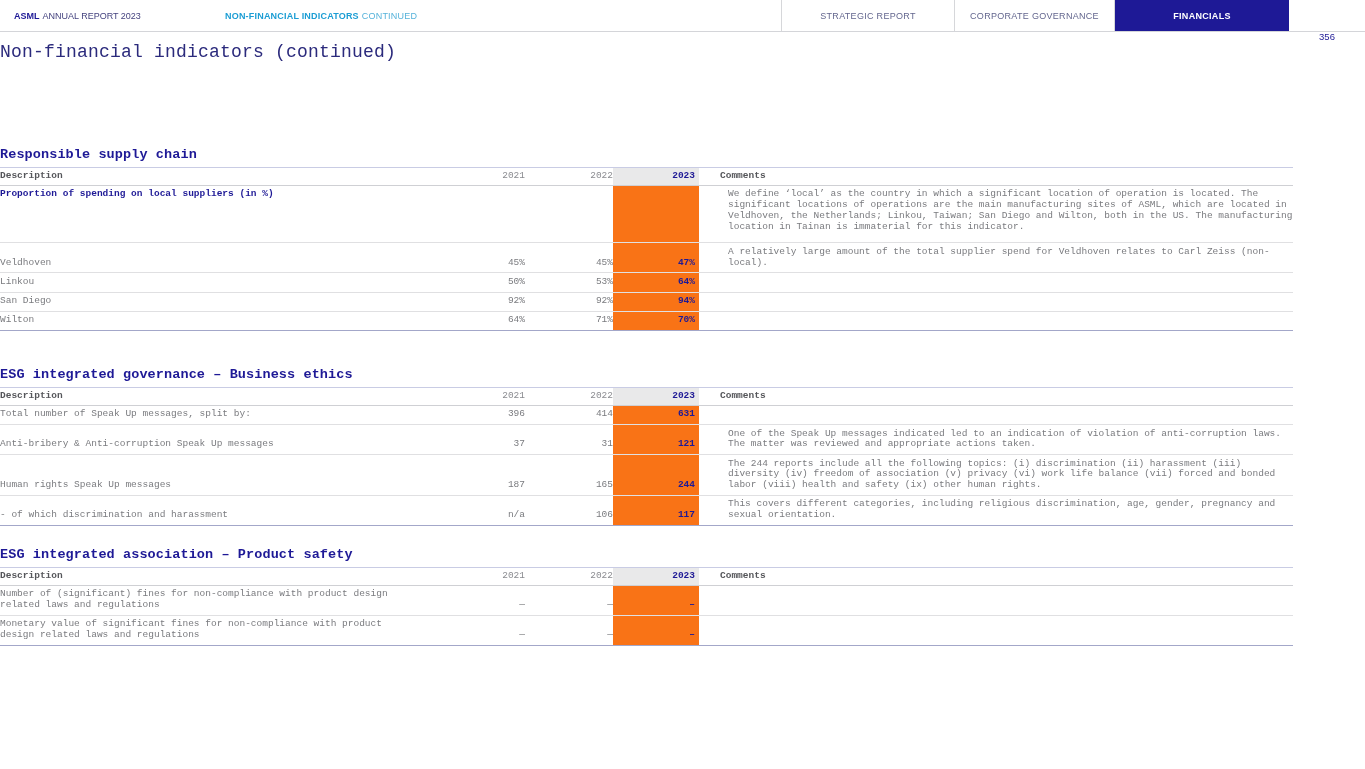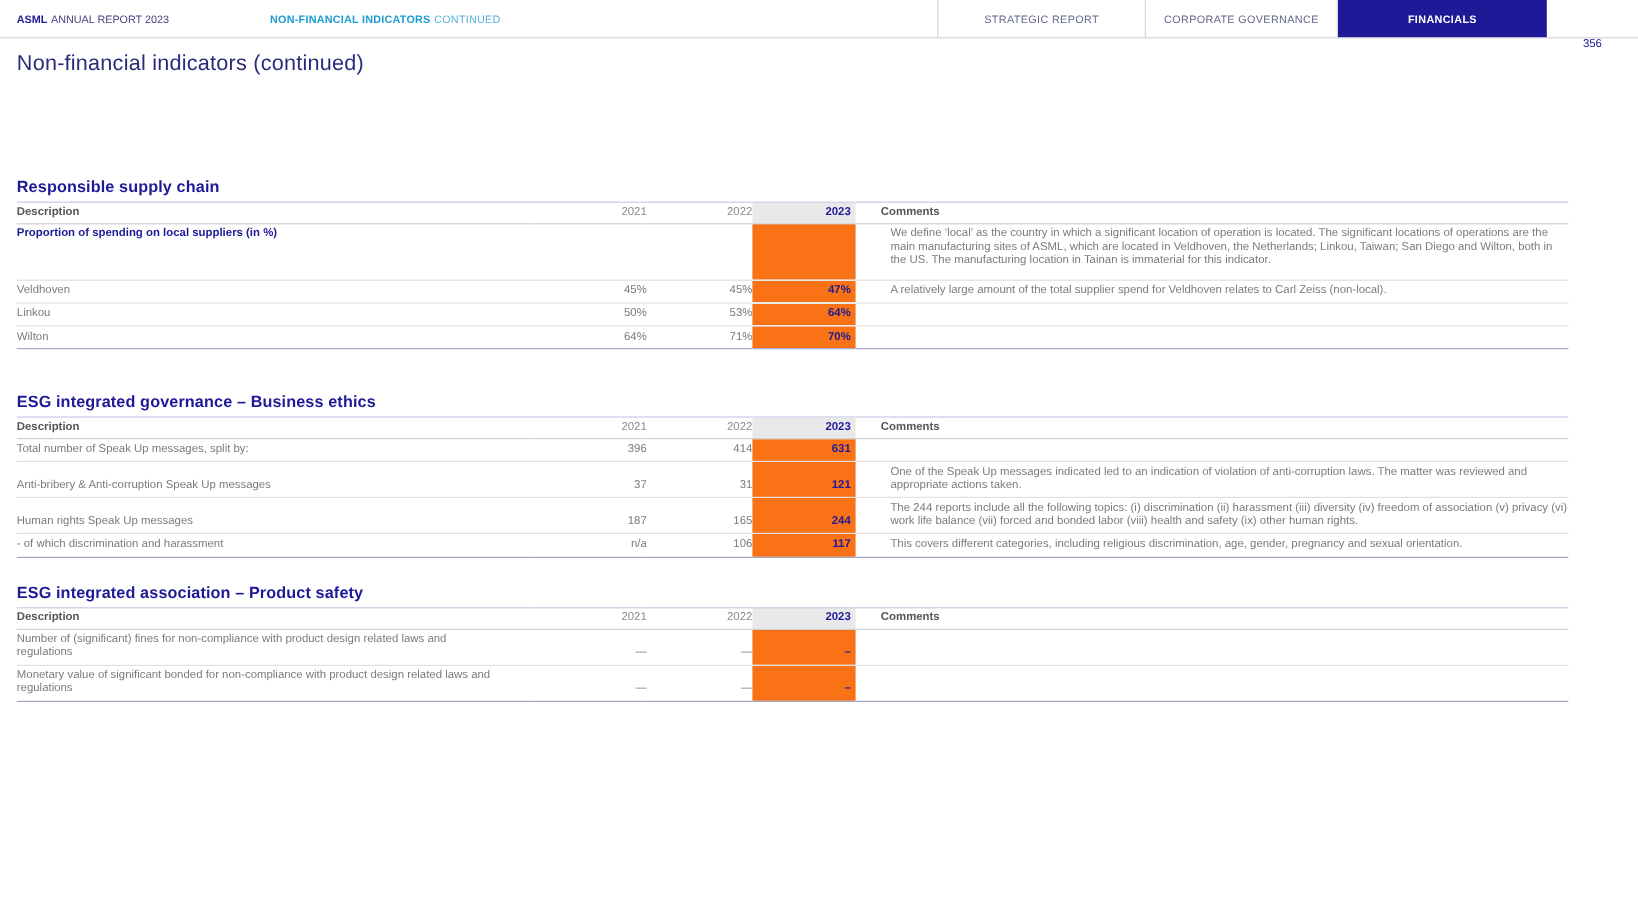--- a/index.html
+++ b/index.html
@@ -12,21 +12,21 @@
   .seclabel .b{color:#1b9dd4;font-weight:bold;margin-right:3px;}
   .spacer{flex:1;}
   .tab{display:flex;align-items:center;justify-content:center;color:#63668e;letter-spacing:.3px;
        border-left:1px solid #d6d7da;box-sizing:border-box;white-space:nowrap;}
   .tab.t0{width:173px;}
   .tab.t1{width:161px;border-right:1px solid #d6d7da;}
   .tab.active{width:174px;background:#1e1996;color:#ffffff;font-weight:bold;border:none;}
   .pagenum{width:76px;display:flex;align-items:center;justify-content:center;
            color:#1e1996;font-weight:normal;font-size:9.5px;margin-top:36px;}
   
-  .content{margin-left:14px;width:1293px;}
+  .content{width:1293px;font-family:Liberation Mono, monospace;}
   h1.title{font-size:18px;font-weight:400;color:#2b2a7c;margin:10px 0 0 0;letter-spacing:.2px;}
   section.tbl h2{font-size:13.5px;color:#1e1996;margin:0 0 5px 0;letter-spacing:.1px;}
   .s0{margin-top:85px;} .s1{margin-top:36px;} .s2{margin-top:21px;}
   table{border-collapse:collapse;table-layout:fixed;width:1293px;font-size:9.5px;
         border-top:1px solid #c9cce4;}
   th,td{vertical-align:bottom;overflow:hidden;}
   th{font-weight:bold;color:#55565a;text-align:left;padding:3px 0;border-bottom:1px solid #cfd0d4;line-height:1.15;}
   th.num{text-align:right;font-weight:normal;color:#8a8b90;}
   th.y23{text-align:right;background:#e9e9ea;color:#1e1996;font-weight:bold;padding-right:4px;}
   th.comment{padding-left:21px;}
@@ -97,20 +97,27 @@
               <td class="comment">A relatively large amount of the total supplier spend for Veldhoven relates to Carl Zeiss (non-local).</td>
             </tr>
             <tr>
               <td class="desc">Linkou</td>
               <td class="num">50%</td>
               <td class="num">53%</td>
               <td class="num y23">64%</td>
               <td class="comment"></td>
             </tr>
             <tr>
+              <td class="desc">San Diego</td>
+              <td class="num">92%</td>
+              <td class="num">92%</td>
+              <td class="num y23">94%</td>
+              <td class="comment"></td>
+            </tr>
+            <tr>
               <td class="desc">Wilton</td>
               <td class="num">64%</td>
               <td class="num">71%</td>
               <td class="num y23">70%</td>
               <td class="comment"></td>
             </tr>
           </tbody>
         </table>
       </section>
       <section class="tbl s1">
@@ -185,21 +192,21 @@
           </thead>
           <tbody>
             <tr>
               <td class="desc">Number of (significant) fines for non-compliance with product design related laws and regulations</td>
               <td class="num">—</td>
               <td class="num">—</td>
               <td class="num y23">–</td>
               <td class="comment"></td>
             </tr>
             <tr>
-              <td class="desc">Monetary value of significant bonded for non-compliance with product design related laws and regulations</td>
+              <td class="desc">Monetary value of significant fines for non-compliance with product design related laws and regulations</td>
               <td class="num">—</td>
               <td class="num">—</td>
               <td class="num y23">–</td>
               <td class="comment"></td>
             </tr>
           </tbody>
         </table>
       </section>
     </div>
 </main>

